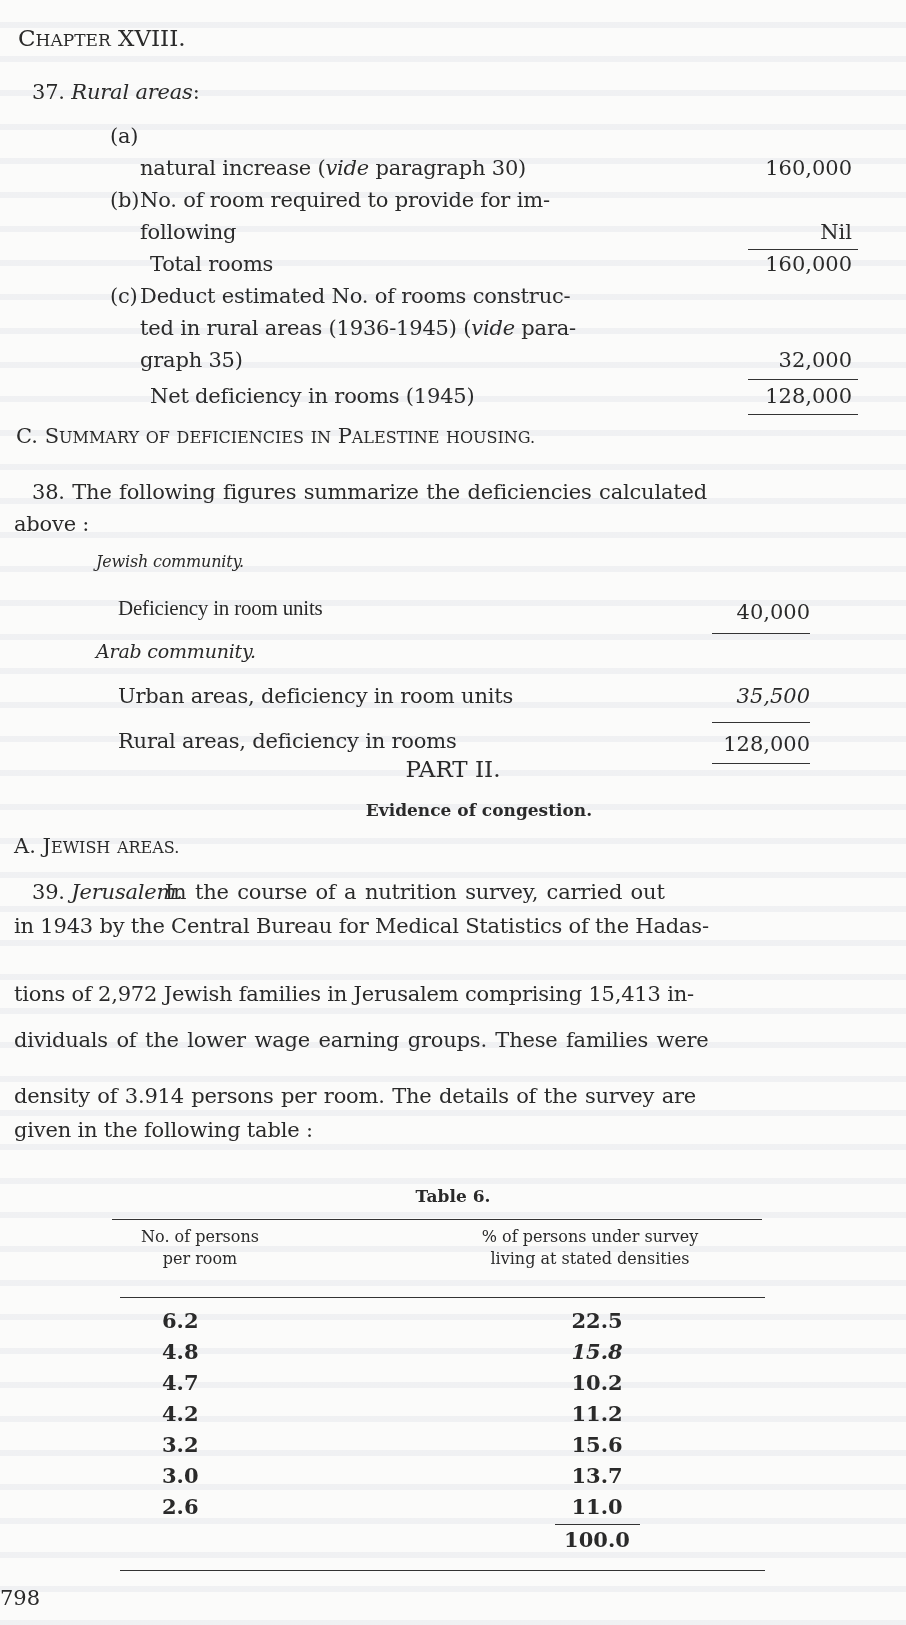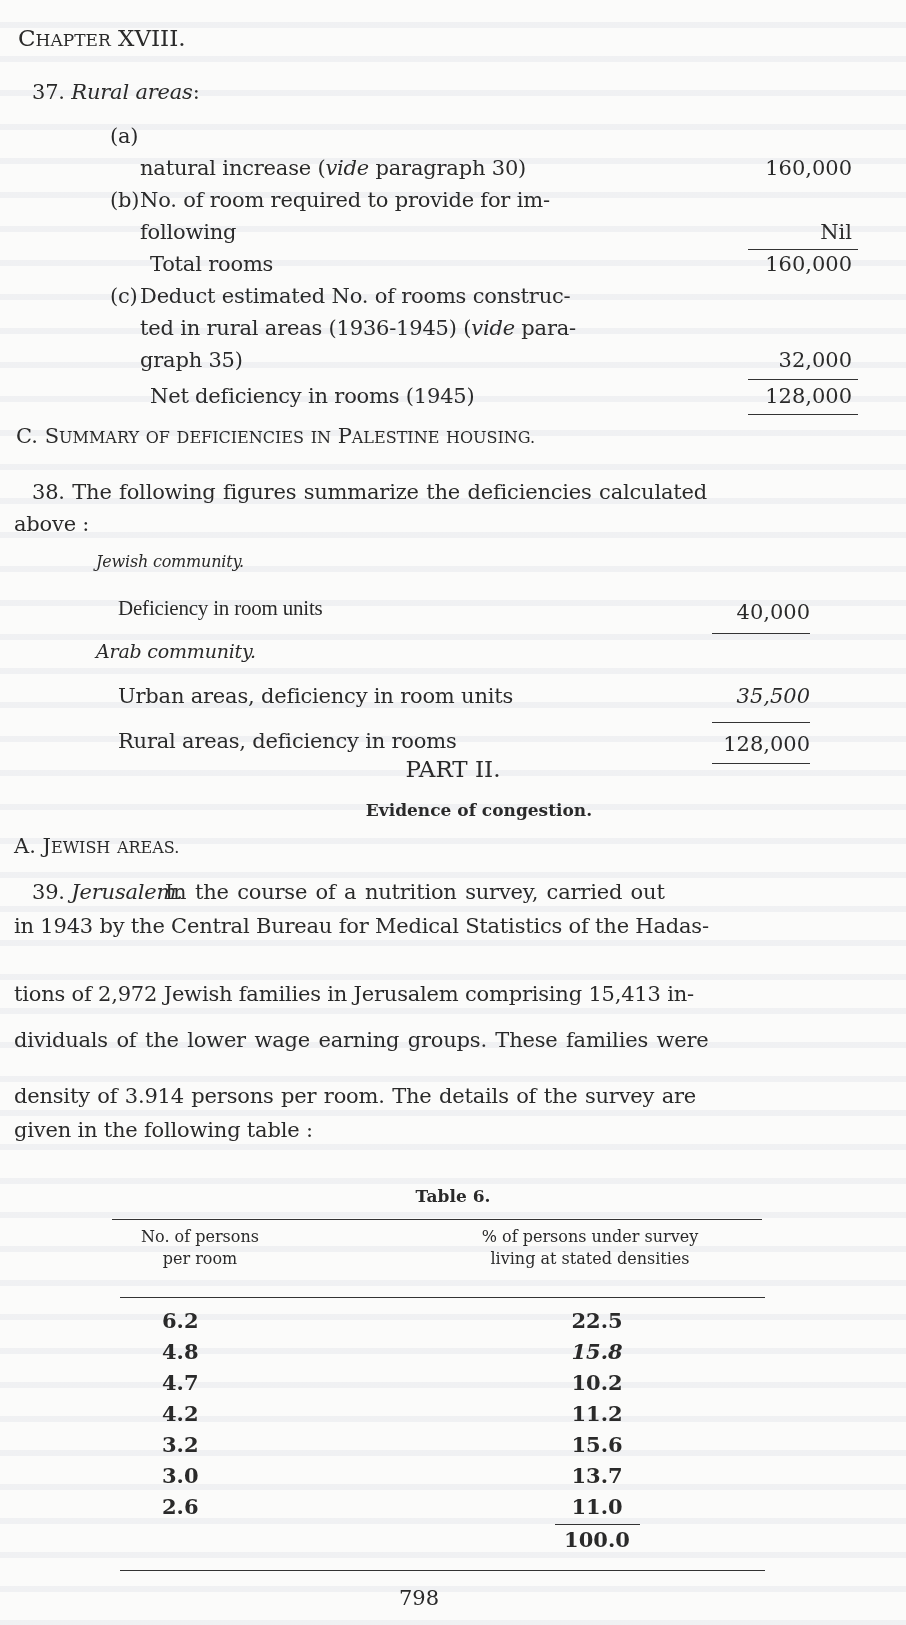--- a/index.html
+++ b/index.html
@@ -160,14 +160,14 @@
       <div>
         <div class="tbl-num" style="left: 162px; top: 1494px;">2.6</div>
         <div class="tbl-num" style="left: 553px; width: 88px; text-align: center; top: 1494px;">11.0</div>
       </div>
     </div>
 
   <div class="rule" style="left:555px; width:85px; top:1524px;"></div>
   <div class="tbl-num" style="left:553px; width:88px; text-align:center; top:1527px;">100.0</div>
   <div class="rule" style="left:120px; width:645px; top:1570px; border-top-width:1px;"></div>
 
-  <div class="abs" style="left:0; width:838px; top:1586px; text-align:center; font-size:21px;">798</div>
+  <div class="abs" style="left:0; width:838px; top:1586px; font-size:21px;">798</div>
 </div>
 
 </body></html>

